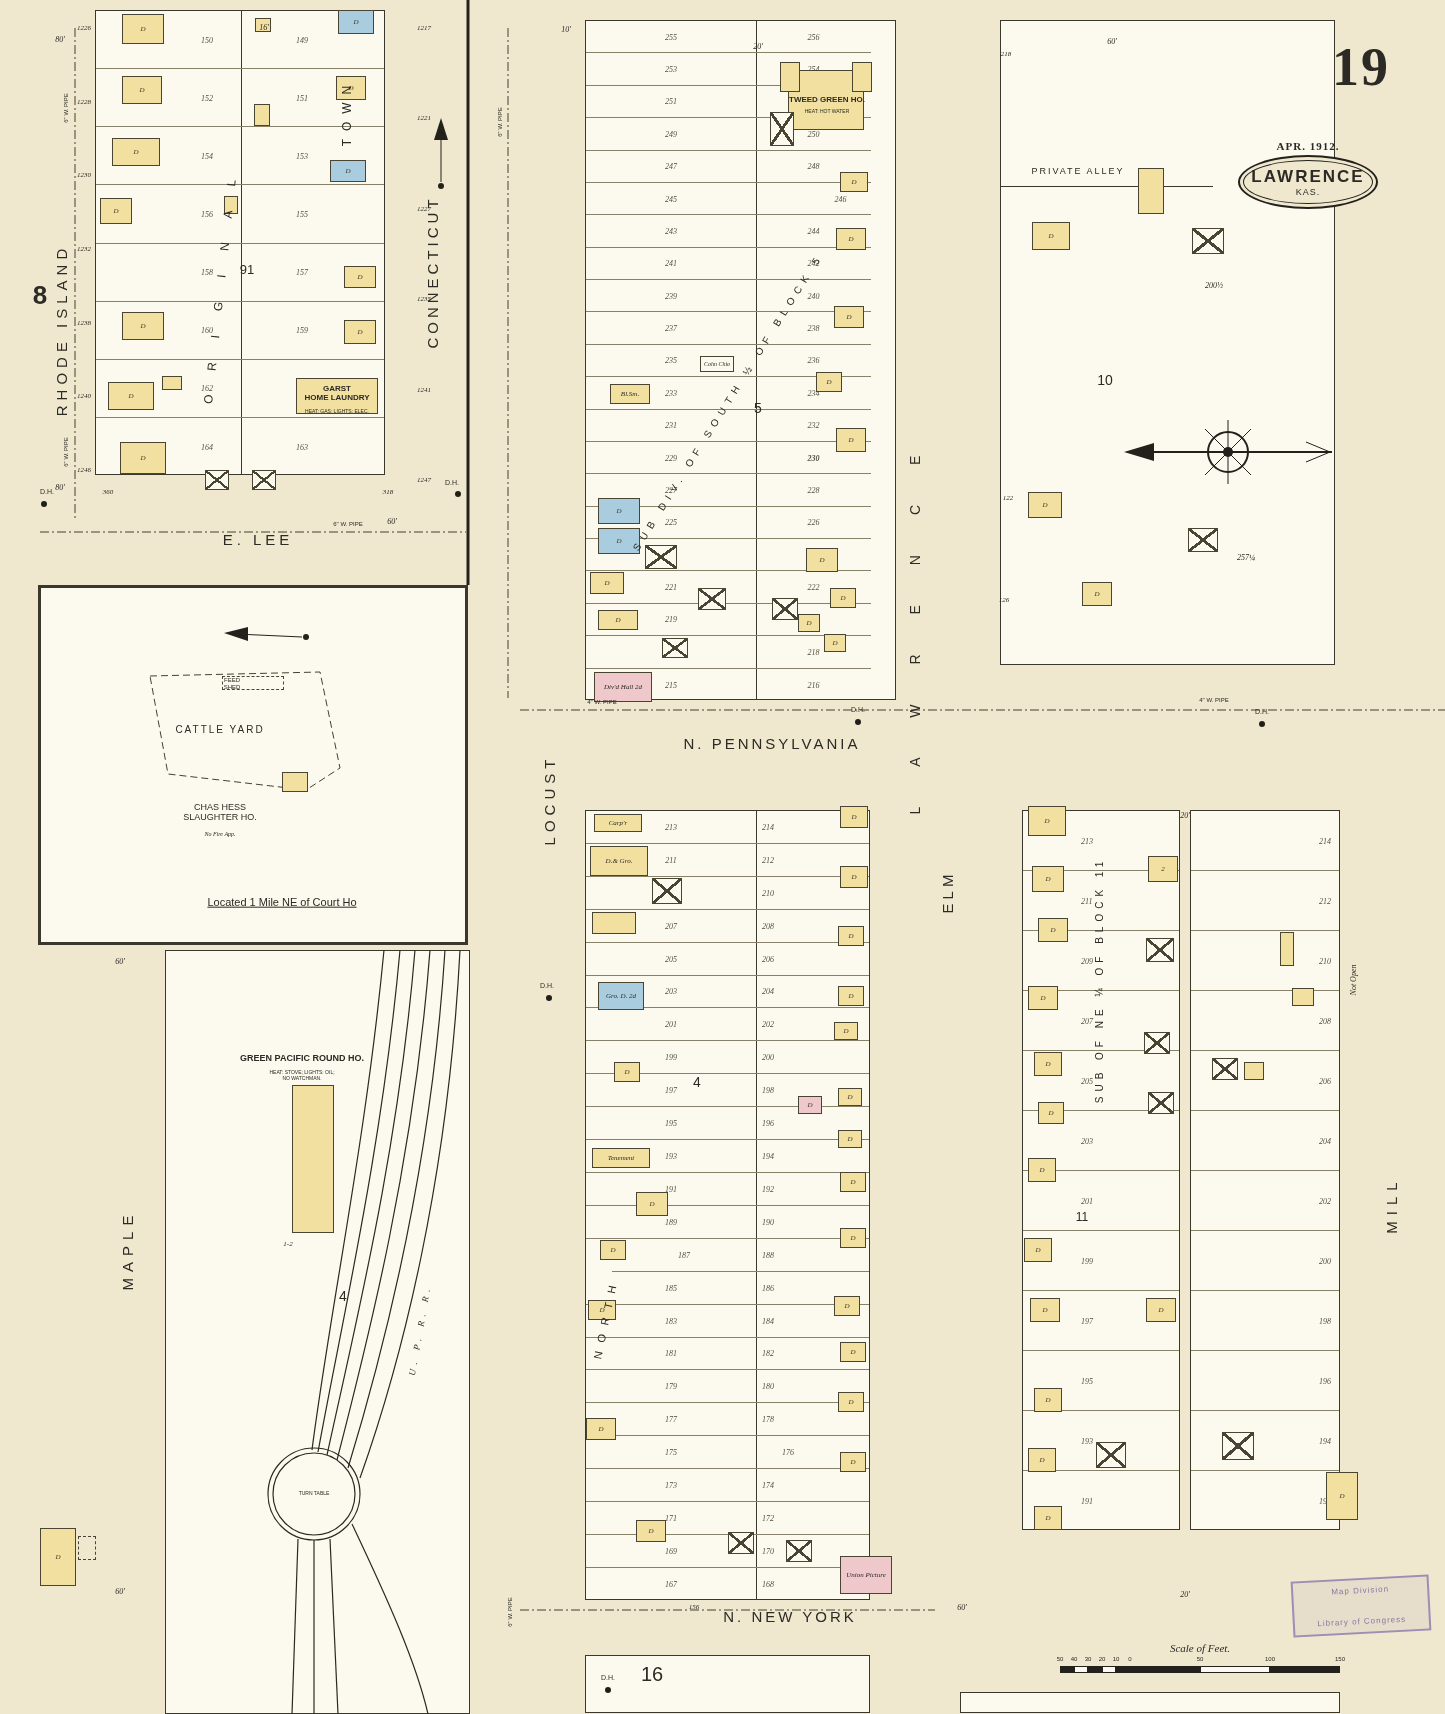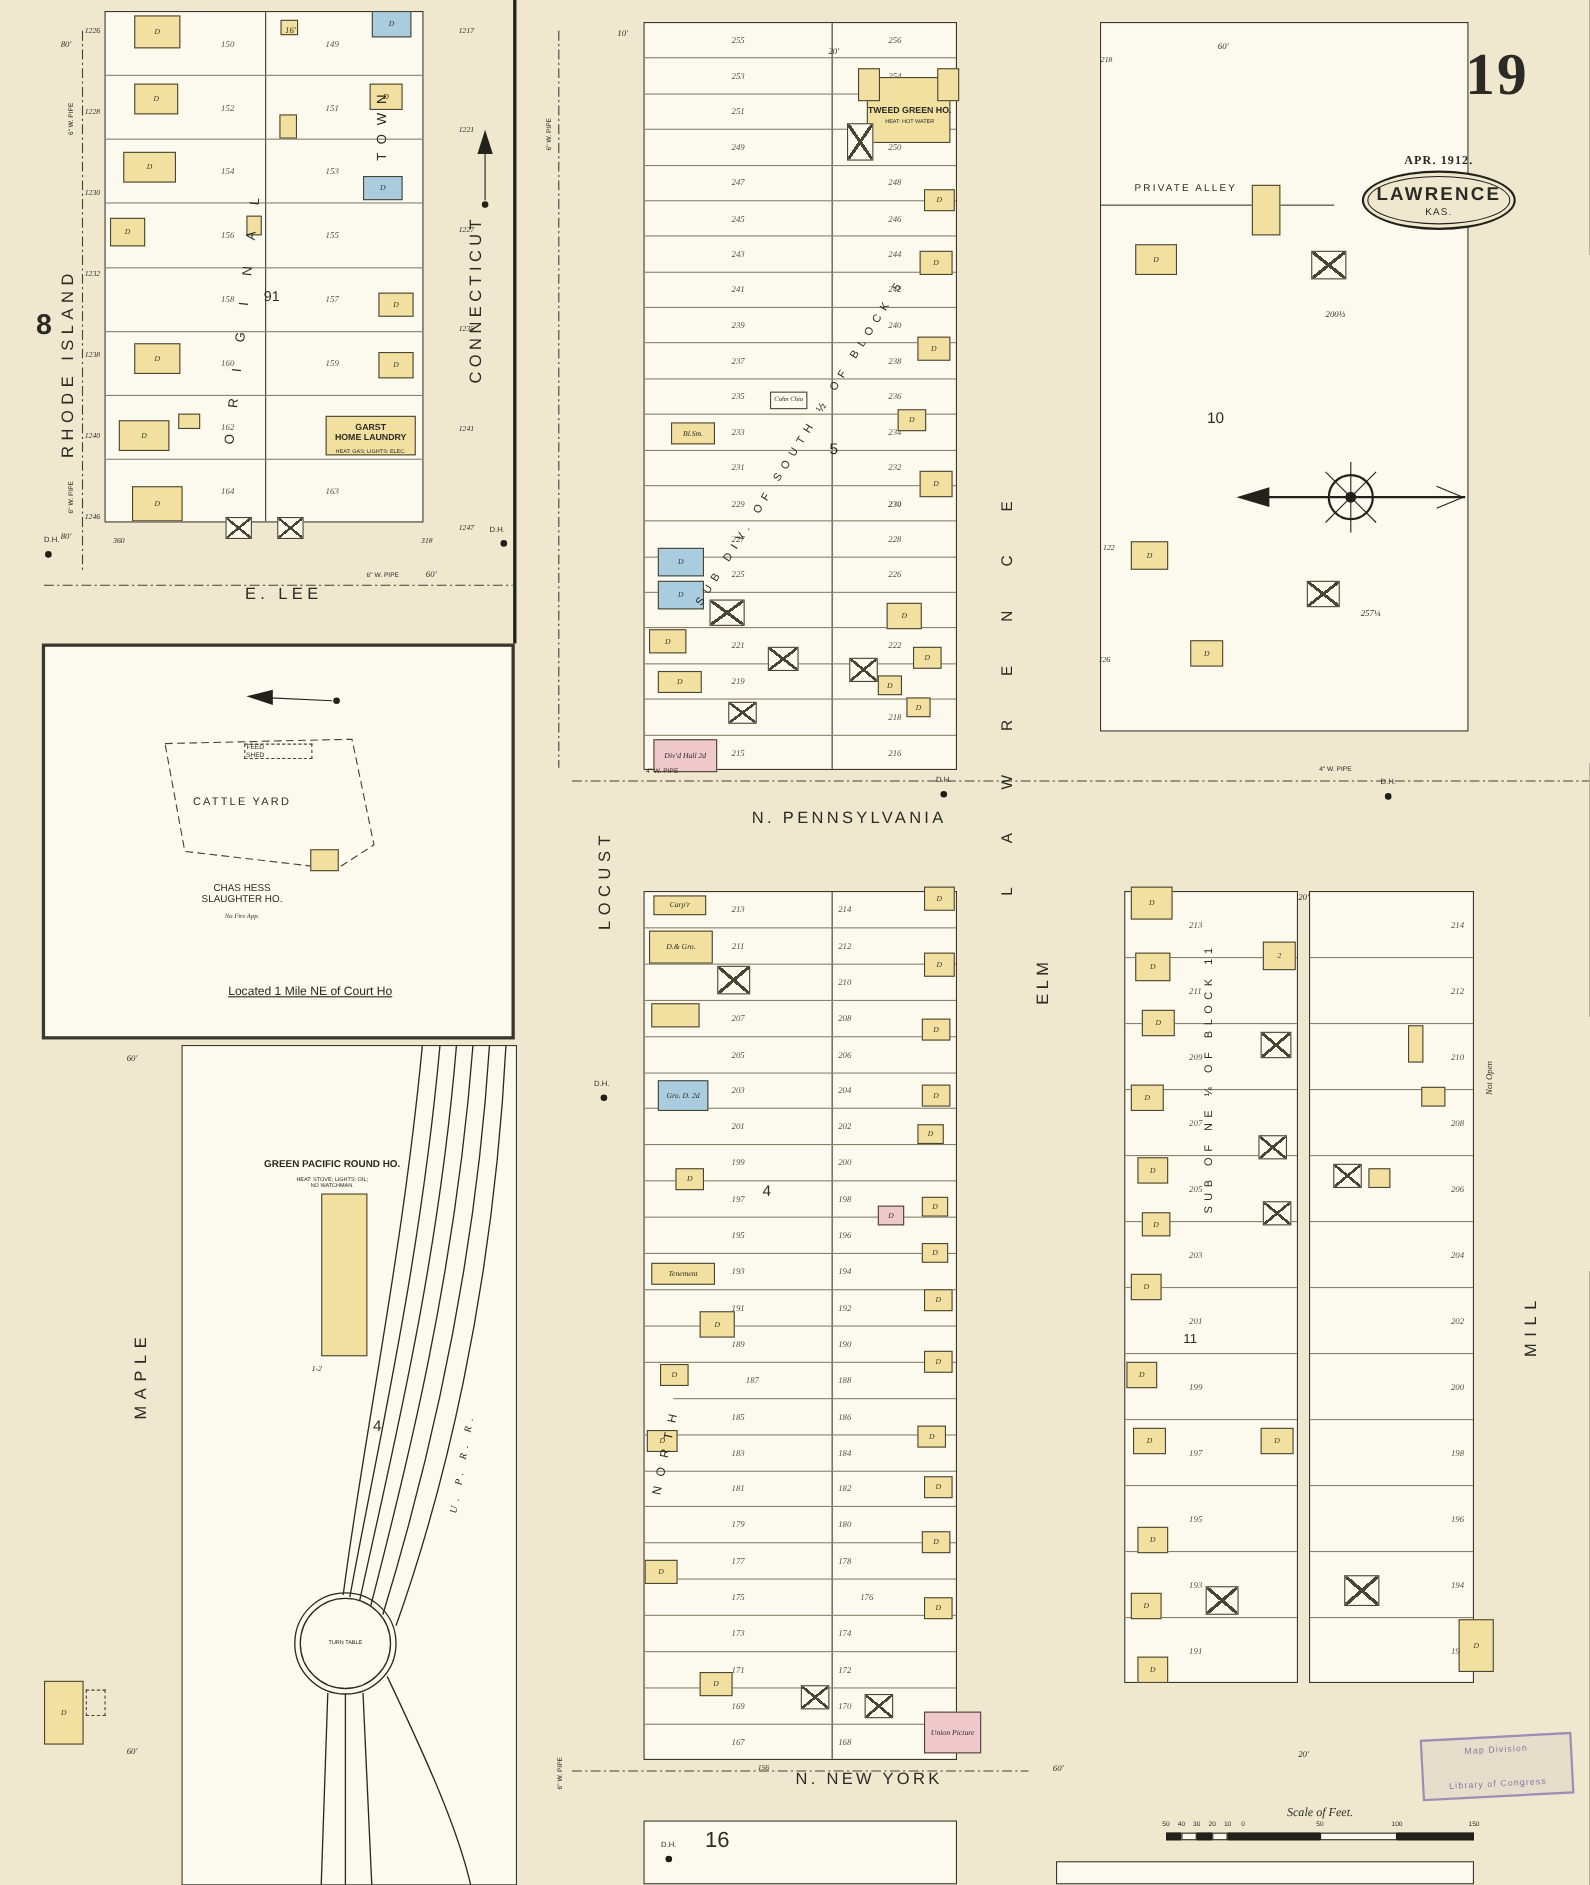--- a/index.html
+++ b/index.html
@@ -103,21 +103,21 @@
           <div class="lot" style="height: 58.125px;">
             <span class="lotnum" style="text-align: left; padding-left: 55px;">161</span>
           </div>
           <div class="lot" style="height: 58.125px;">
             <span class="lotnum" style="text-align: left; padding-left: 55px;">163</span>
           </div>
         </div>
       </div>
       <div class="block thick" style="left: 38px; top: 585px; width: 430px; height: 360px;"></div>
       <div class="block" style="left: 165px; top: 950px; width: 305px; height: 764px;"></div>
-      <div class="block" style="left: 585px; top: 20px; width: 285px; height: 680px;">
+      <div class="block" style="left: 585px; top: 20px; width: 311px; height: 680px;">
         <div class="col" style="left: 0px; width: 170px;">
           <div class="lot" style="height: 32.381px;">
             <span class="lotnum" style="text-align: center;">255</span>
           </div>
           <div class="lot" style="height: 32.381px;">
             <span class="lotnum" style="text-align: center;">253</span>
           </div>
           <div class="lot" style="height: 32.381px;">
             <span class="lotnum" style="text-align: center;">251</span>
           </div>
@@ -186,21 +186,21 @@
           </div>
           <div class="lot" style="height: 32.381px;">
             <span class="lotnum" style="text-align: center;">252</span>
           </div>
           <div class="lot" style="height: 32.381px;">
             <span class="lotnum" style="text-align: center;">250</span>
           </div>
           <div class="lot" style="height: 32.381px;">
             <span class="lotnum" style="text-align: center;">248</span>
           </div>
-          <div class="lot" style="height: 32.381px;">
+          <div class="lot" style="height: 32.381px; padding-left: 27px;">
             <span class="lotnum" style="text-align: center;">246</span>
           </div>
           <div class="lot" style="height: 32.381px;">
             <span class="lotnum" style="text-align: center;">244</span>
           </div>
           <div class="lot" style="height: 32.381px;">
             <span class="lotnum" style="text-align: center;">242</span>
           </div>
           <div class="lot" style="height: 32.381px;">
             <span class="lotnum" style="text-align: center;">240</span>

